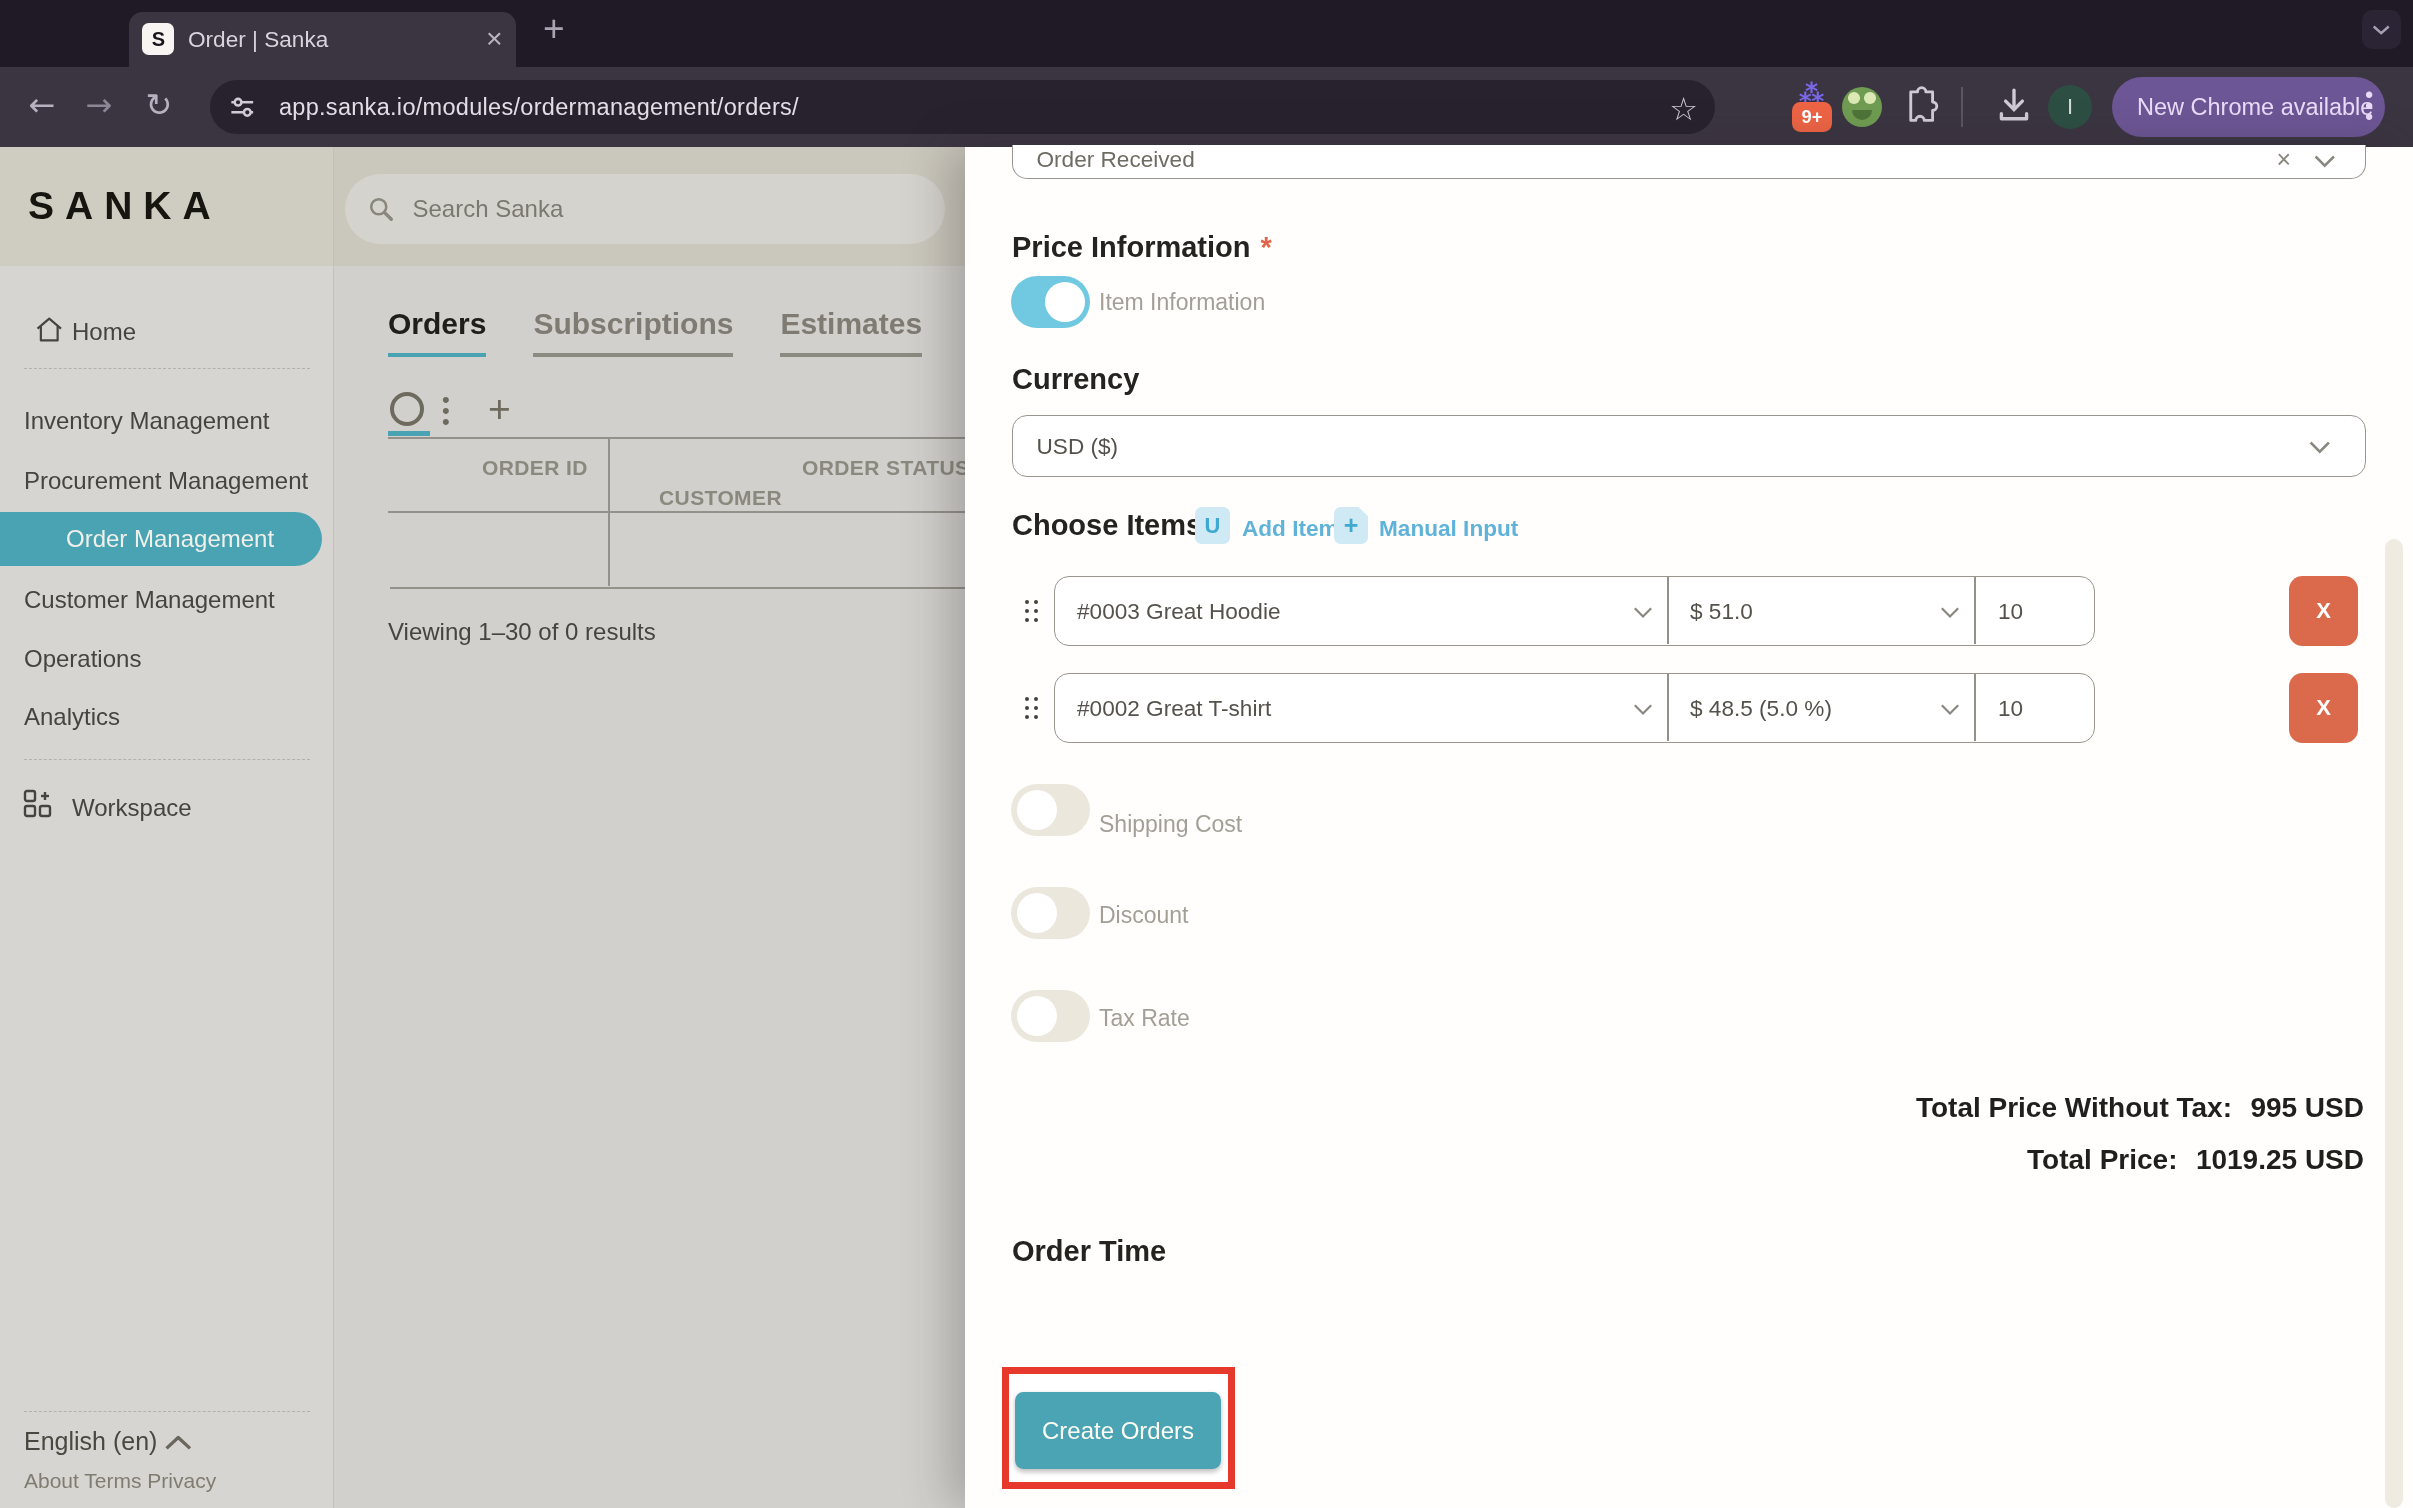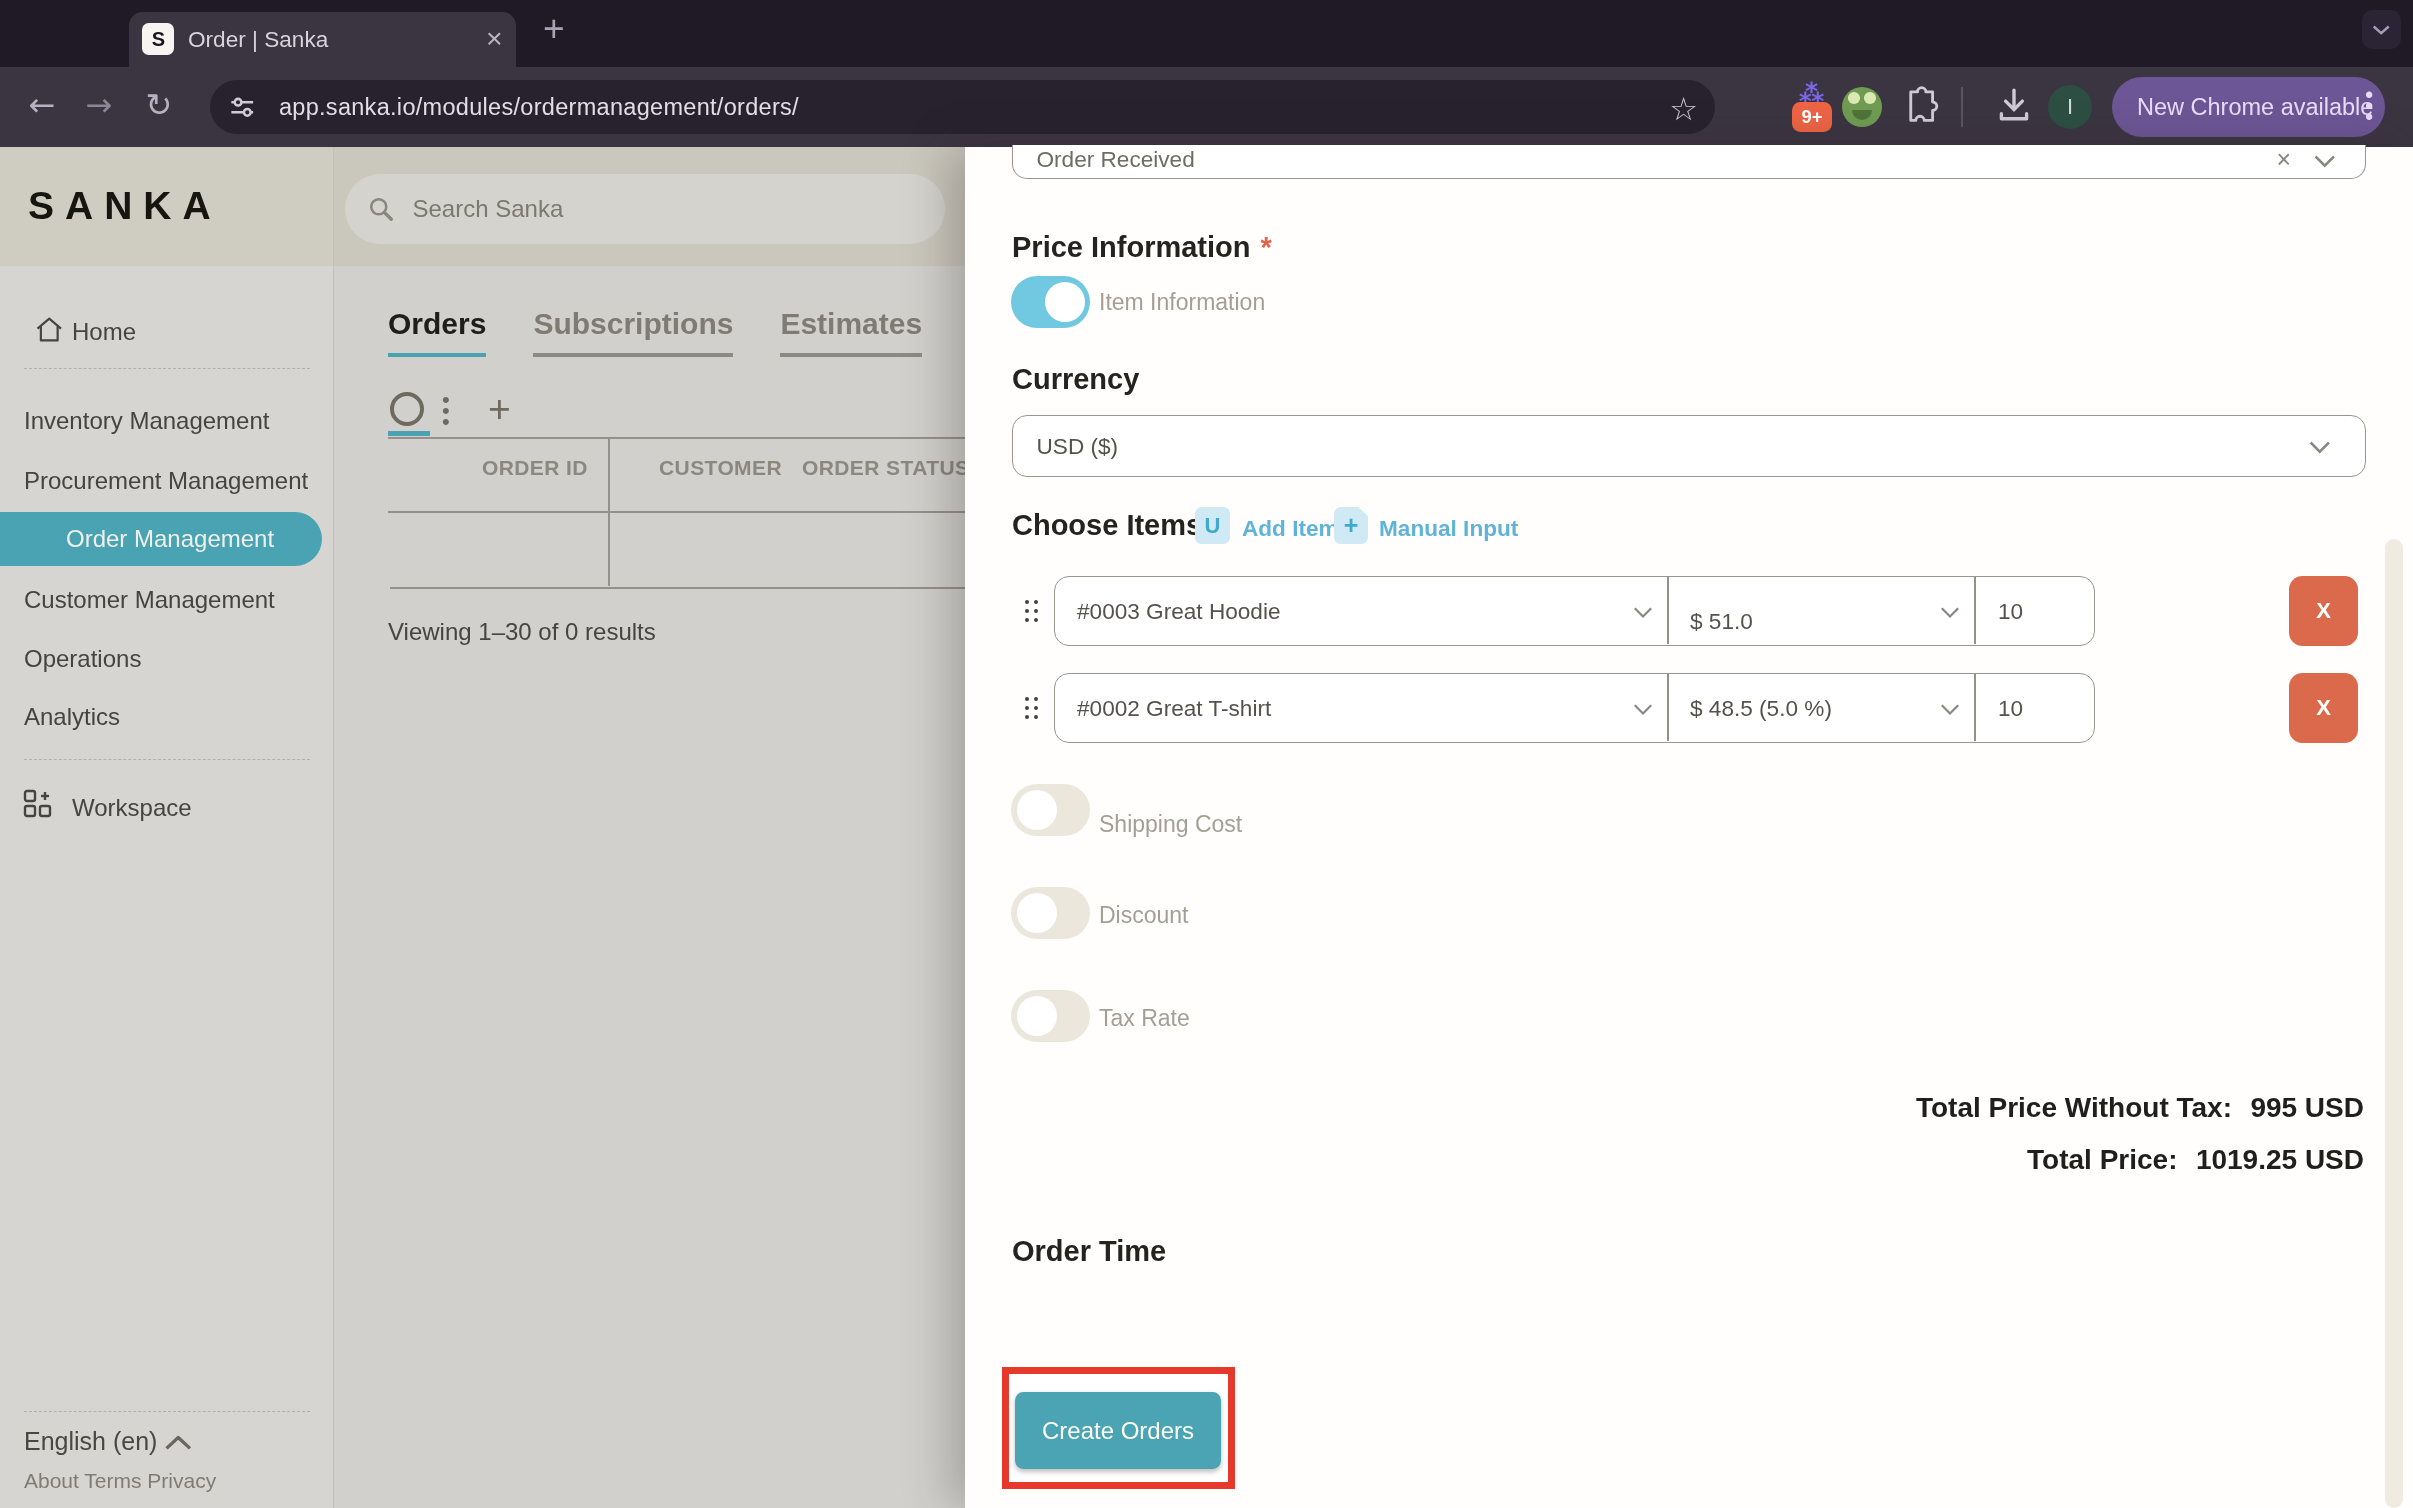--- a/index.html
+++ b/index.html
@@ -247,21 +247,21 @@
 </div>
 
 <div class="abs circ"></div>
 <div class="abs circ-bar"></div>
 <div class="abs vdots"></div>
 <div class="abs tplus">+</div>
 
 <div class="abs hline" style="left:388px; top:437px; width:577px;"></div>
 <div class="abs vline" style="left:608px; top:437px; height:149px;"></div>
 <div class="abs thead" style="left:482px;">ORDER ID</div>
-<div class="abs thead" style="left:659px;">CUSTOMER</div>
+<div class="abs thead" style="left:659px;margin-top:30px;">CUSTOMER</div>
 <div class="abs thead" style="left:802px;">ORDER STATUS</div>
 <div class="abs hline" style="left:388px; top:511px; width:577px;"></div>
 <div class="abs hline" style="left:390px; top:587px; width:576px;"></div>
 <div class="abs viewing">Viewing 1–30 of 0 results</div>
 
 <div class="abs modal">
 
   <div class="abs field or-field">
     <span class="abs or-text">Order Received</span>
     <span class="abs or-x">×</span>
@@ -301,21 +301,21 @@
         <i></i>
         <i></i>
         <i></i>
       </div>
     <div class="abs rowbox">
       <span class="abs ftext" style="left:22px; top:22px;">#0003 Great Hoodie</span>
       <svg class="abs" style="left:577px; top:28.5px;" width="22" height="13.4" viewBox="0 0 28 18">
           <polyline class="sel-chev" points="3,3 14,14 25,3"></polyline>
         </svg>
       <div class="abs vline" style="left:612px; top:0; height:67px;"></div>
-      <span class="abs ftext" style="left:635px; top:32px;">$ 51.0</span>
+      <span class="abs ftext" style="left:635px; top:22px;">$ 51.0</span>
       <svg class="abs" style="left:884px; top:28.5px;" width="22" height="13.4" viewBox="0 0 28 18">
           <polyline class="sel-chev" points="3,3 14,14 25,3"></polyline>
         </svg>
       <div class="abs vline" style="left:919px; top:0; height:67px;"></div>
       <span class="abs ftext" style="left:943px; top:22px;">10</span>
     </div>
     <div class="abs xbtn">X</div>
   </div>
 
   <div class="abs item-row" style="left:0; top:526px; width:1448px;">

